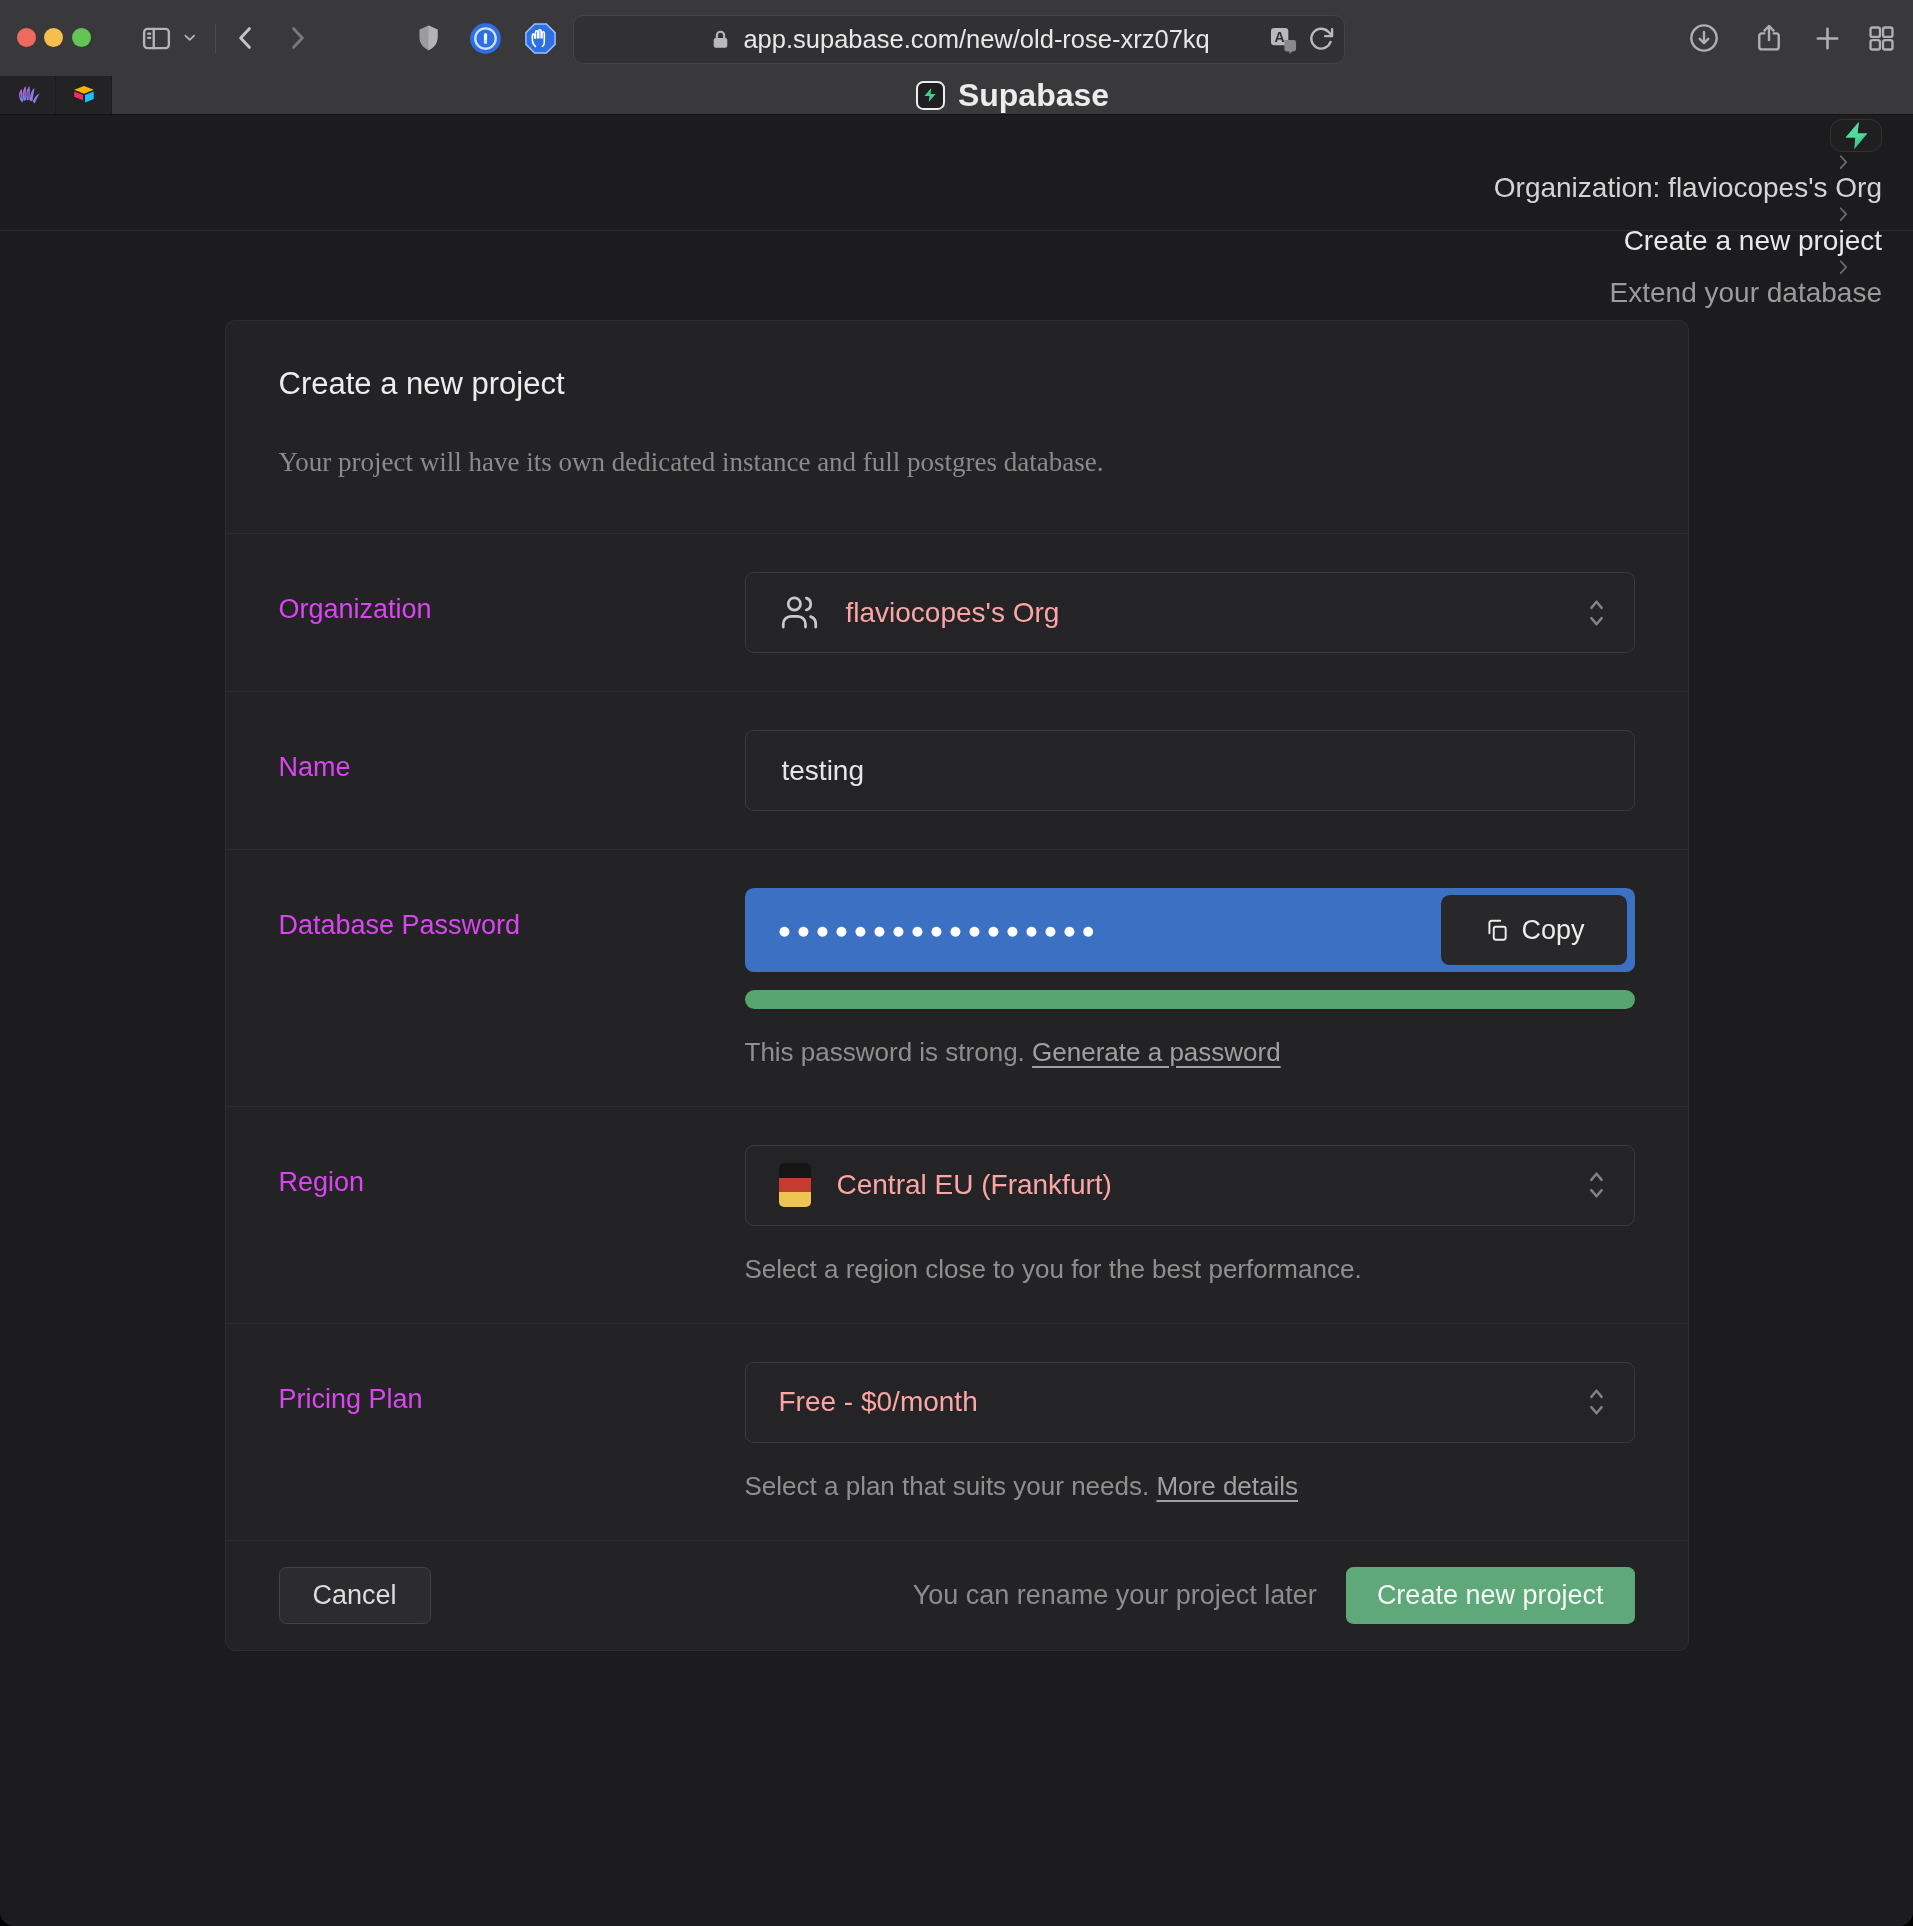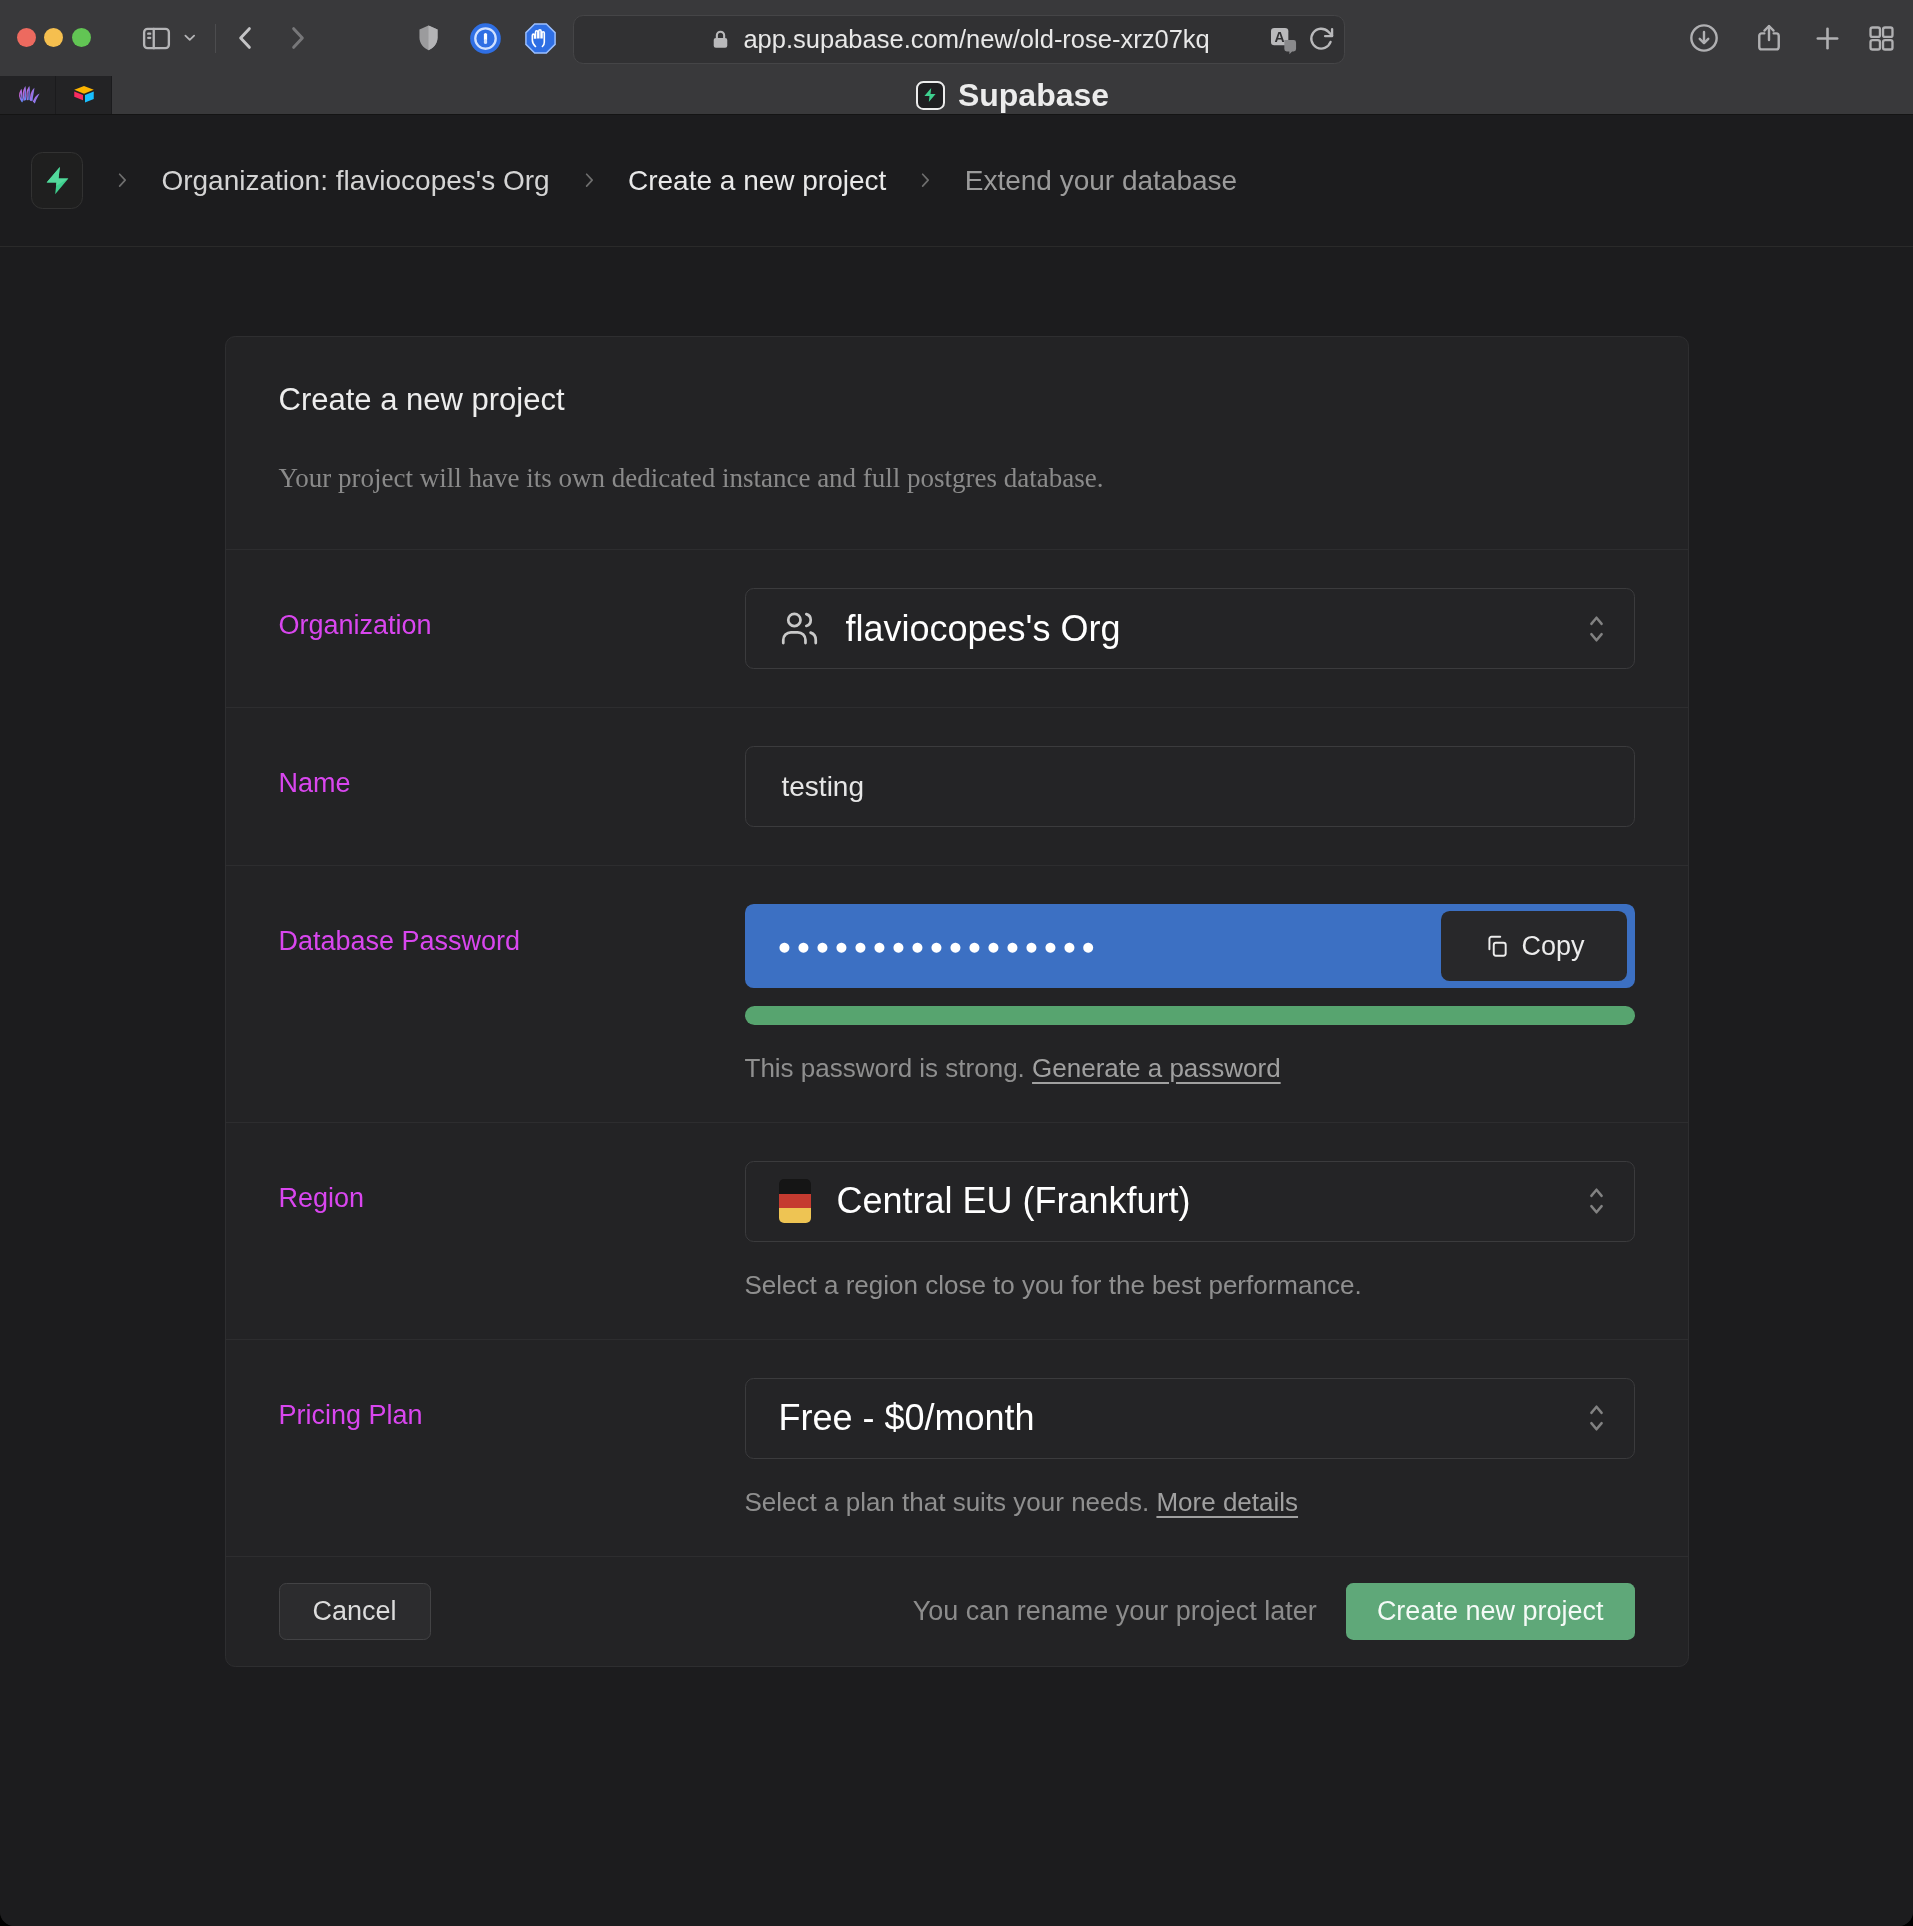--- a/index.html
+++ b/index.html
@@ -27,21 +27,21 @@
   .tabstrip{height:38px;background:#343436;display:flex;border-bottom:0.7px solid #141414;}
   .pinned{width:55px;height:38px;background:#232325;border-right:1.5px solid #1b1b1d;
           display:flex;align-items:center;justify-content:center;}
   .activetab{flex:1;background:#39393b;display:flex;align-items:center;justify-content:center;gap:13px;}
   .favicon{width:29px;height:29px;border:2.2px solid #ececec;border-radius:7.3px;background:#1f1f21;
            display:flex;align-items:center;justify-content:center;box-sizing:border-box;}
   .tab-title{font-size:32px;font-weight:600;color:#ececec;}
 
   
   .page{height:1812px;background:#1c1c1e;}
-  .page-header{height:107px;display:flex;align-items:center;padding:12px 31px;border-bottom:0.7px solid #2a2a2a;}
+  .page-header{height:107px;display:flex;align-items:flex-end;padding:4px 31px;border-bottom:0.7px solid #2a2a2a;flex-direction:column;}
   .logo-box{width:52px;height:57px;border:1.5px solid #323232;border-radius:11.6px;background:#1f1f1f;
             display:flex;align-items:center;justify-content:center;box-sizing:border-box;}
   .crumb-sep{margin:0 29px;display:flex;align-items:center;}
   .crumb{font-size:28px;}
   .crumb.c0{color:#d4d4d4;}
   .crumb.c1{color:#e9e9e9;}
   .crumb.c2{color:#9b9b9b;}
 
   .content{display:flex;justify-content:center;}
   .card{width:1464px;margin-top:89px;background:#232325;border:0.7px solid #2e2e30;border-radius:10.2px;
@@ -49,21 +49,21 @@
   .card-header{padding:44px 53px 48px;}
   .card-title{margin:0 0 36px;font-size:31px;font-weight:400;color:#ededed;line-height:38px;}
   .card-desc{margin:0;font-size:27px;color:#8a8a8a;line-height:46px;font-family:Liberation Serif, serif;}
 
   .form-row{display:flex;border-top:0.7px solid #2d2d2f;padding:38px 53px;}
   .row-label{width:466px;flex:none;font-size:27px;color:#d946ef;padding-top:22px;}
   .row-field{flex:1;min-width:0;}
 
   .select{position:relative;height:81px;background:#242426;border:0.7px solid #3b3b3d;border-radius:8.7px;
           display:flex;align-items:center;gap:26px;padding:0 73px 0 33px;box-sizing:border-box;}
-  .select-value{font-size:36px;color:#ffffff;}
+  .select-value{font-size:28px;color:#fca5a5;}
   .select-chevrons{position:absolute;right:25px;top:50%;transform:translateY(-50%);}
   .textinput{height:81px;background:#242426;border:0.7px solid #3b3b3d;border-radius:8.7px;
              display:flex;align-items:center;padding:0 36px;box-sizing:border-box;font-size:28px;color:#e6e6e6;}
 
   .pw-field{position:relative;height:84px;background:#3c70c3;border-radius:8.7px;
             display:flex;align-items:center;padding:0 33px;box-sizing:border-box;}
   .pw-dots{font-size:23px;letter-spacing:5.1px;color:#ffffff;white-space:nowrap;overflow:hidden;}
   .copy-btn{position:absolute;right:7.3px;top:7.3px;bottom:7.3px;min-width:145px;background:#28282a;
             border-radius:8.7px;display:flex;align-items:center;justify-content:center;gap:11.6px;padding:0 20.4px;}
   .copy-label{font-size:27px;color:#ececec;}

